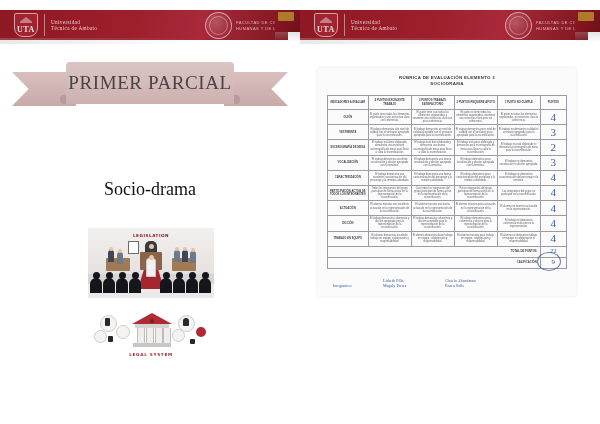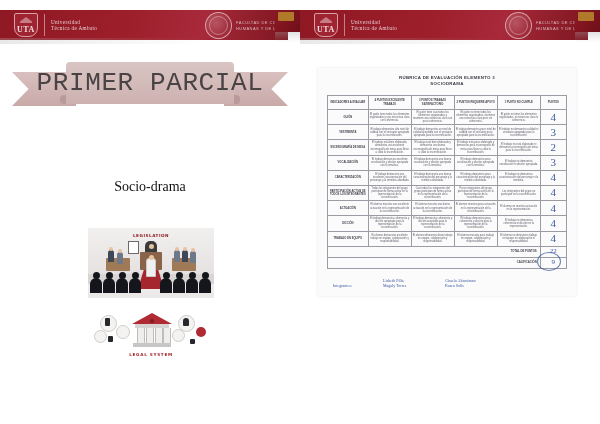--- a/index.html
+++ b/index.html
@@ -190,23 +190,23 @@
     top: 0;
     width: 168px;
     height: 42px;
     background: linear-gradient(180deg, #d9c5c3 0%, #cdb1b0 100%);
     border-radius: 4px 4px 0 0;
     display: flex;
     align-items: center;
     justify-content: center;
   }
   .ribbon-main .ribbon-label {
-    font-size: 26px;
+    font-size: 19px;
     color: #4a4345;
-    font-family: Liberation Mono, monospace;
+    font-family: Liberation Serif, serif;
     letter-spacing: 0.6px;
     white-space: nowrap;
   }
 
   
   .element-title {
     position: absolute;
     left: 0; right: 0;
     top: 141px;
     text-align: center;
@@ -214,21 +214,21 @@
     font-weight: bold;
     font-size: 19px;
     color: #000000;
   }
   .element-subtitle {
     position: absolute;
     left: 0; right: 0;
     top: 179px;
     text-align: center;
     font-family: "Liberation Serif", serif;
-    font-size: 14px;
+    font-size: 18px;
     color: #111111;
   }
 
   
   .illus-court {
     position: absolute;
     left: 88px;
     top: 228px;
     width: 126px;
     height: 70px;

